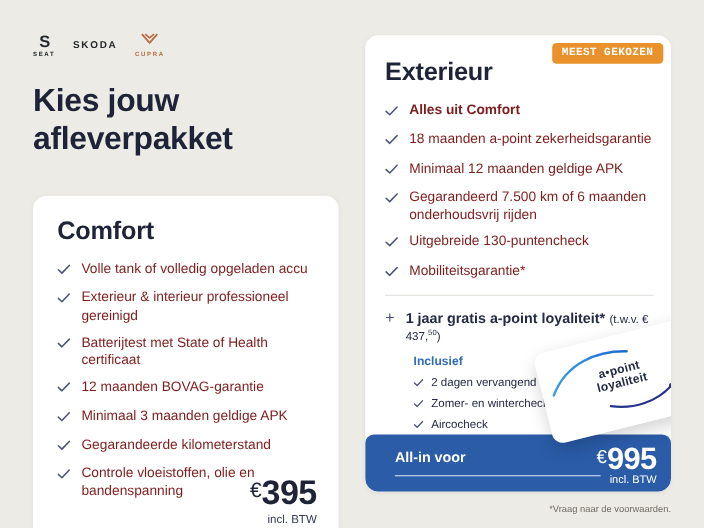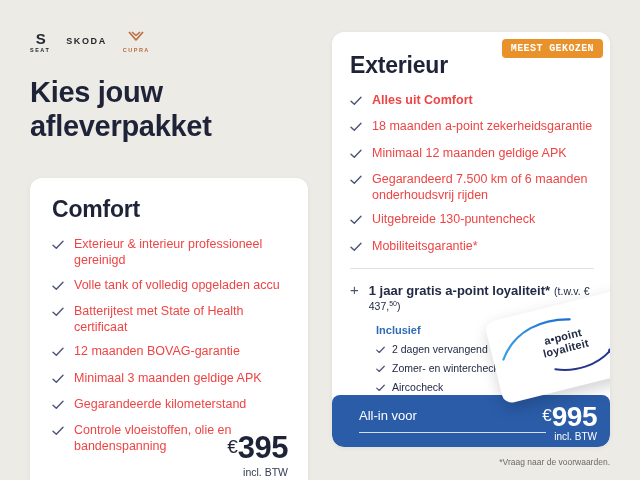--- a/index.html
+++ b/index.html
@@ -18,21 +18,21 @@
   
   .heading { position:absolute; left:30px; top:76px; width:280px; font-size:29px; line-height:1.17; font-weight:700; color:#1E2338; letter-spacing:-0.3px; }
 
   
   .card { position:absolute; background:#fff; border-radius:12px; box-shadow:0 1px 5px rgba(0,0,0,.06); }
   .card-comfort { left:30px; top:178px; width:278px; height:312px; padding:18px 20px 12px 22px; }
   .card-zekerheid { left:332px; top:32px; width:278px; height:415px; padding:20px 16px 0 18px; overflow:hidden; }
   .card-title { font-size:23px; font-weight:700; color:#1E2338; margin-bottom:13px; letter-spacing:-0.2px; }
 
   ul.features { list-style:none; }
-  ul.features li { display:flex; gap:10px; margin-bottom:8px; font-size:12.5px; line-height:1.3; color:#ef4444; }
+  ul.features li { display:flex; gap:10px; margin-bottom:8px; font-size:12.5px; line-height:1.3; color:#7f1d1d; }
   ul.features li .ck { flex:0 0 auto; margin-top:2px; }
   ul.features li.bold { font-weight:700; }
 
   
   .price { position:absolute; right:20px; bottom:12px; text-align:right; color:#1E2338; }
   .price .row { display:flex; align-items:flex-start; justify-content:flex-end; }
   .price .cur { font-size:19px; font-weight:400; margin-top:6px; }
   .price .amt { font-size:31px; font-weight:700; letter-spacing:-0.5px; }
   .price .tax { font-size:10.5px; color:#333A50; margin-top:0px; }
 
@@ -54,21 +54,21 @@
 
   
   .loyalty-card { position:absolute; right:-30px; top:272px; width:148px; height:84px; background:#fff; border-radius:10px; transform:rotate(-14deg); box-shadow:0 6px 16px rgba(0,0,0,.18); z-index:3; }
   .loyalty-card svg { position:absolute; left:0; top:0; }
   .lc-text { position:absolute; left:50px; top:26px; text-align:center; color:#222A44; }
   .lc-line1 { font-size:11px; font-weight:700; letter-spacing:0.2px; }
   .lc-line2 { font-size:11px; font-weight:700; letter-spacing:0.2px; }
 
   
   .allin { position:absolute; left:0; right:0; bottom:0; height:52px; background:#2A5CA8; border-radius:8px 8px 12px 12px; color:#fff; z-index:2; }
-  .allin-label { position:absolute; left:27px; top:13px; font-size:13px; font-weight:400; }
+  .allin-label { position:absolute; left:27px; top:13px; font-size:13px; font-weight:700; }
   .allin-line { position:absolute; left:27px; top:37px; width:187px; height:1px; background:rgba(255,255,255,.8); }
   .allin-price { position:absolute; right:13px; top:6px; text-align:right; }
   .allin-price .row { display:flex; align-items:flex-start; justify-content:flex-end; }
   .allin-price .cur { font-size:17px; margin-top:5px; }
   .allin-price .amt { font-size:28px; font-weight:700; letter-spacing:-0.5px; }
   .allin-price .tax { font-size:10px; margin-top:-2px; }
 
   .footnote { position:absolute; right:30px; top:457px; font-size:8.5px; color:#6E6A62; }
 </style>
 </head>
@@ -97,27 +97,27 @@
 
   <h1 class="heading">Kies jouw afleverpakket</h1>
 
   <section class="card card-comfort">
     <h2 class="card-title">Comfort</h2>
     <ul class="features">
       <li>
         <span class="ck"><svg width="12" height="10" viewBox="0 0 12 10">
               <path d="M1 5.2 L4.3 8.3 L11 1.3" fill="none" stroke="#4C5476" stroke-width="1.4" stroke-linecap="round" stroke-linejoin="round"></path>
             </svg></span>
+        <span>Volle tank of volledig opgeladen accu</span>
+      </li>
+      <li>
+        <span class="ck"><svg width="12" height="10" viewBox="0 0 12 10">
+              <path d="M1 5.2 L4.3 8.3 L11 1.3" fill="none" stroke="#4C5476" stroke-width="1.4" stroke-linecap="round" stroke-linejoin="round"></path>
+            </svg></span>
         <span>Exterieur &amp; interieur professioneel gereinigd</span>
-      </li>
-      <li>
-        <span class="ck"><svg width="12" height="10" viewBox="0 0 12 10">
-              <path d="M1 5.2 L4.3 8.3 L11 1.3" fill="none" stroke="#4C5476" stroke-width="1.4" stroke-linecap="round" stroke-linejoin="round"></path>
-            </svg></span>
-        <span>Volle tank of volledig opgeladen accu</span>
       </li>
       <li>
         <span class="ck"><svg width="12" height="10" viewBox="0 0 12 10">
               <path d="M1 5.2 L4.3 8.3 L11 1.3" fill="none" stroke="#4C5476" stroke-width="1.4" stroke-linecap="round" stroke-linejoin="round"></path>
             </svg></span>
         <span>Batterijtest met State of Health certificaat</span>
       </li>
       <li>
         <span class="ck"><svg width="12" height="10" viewBox="0 0 12 10">
               <path d="M1 5.2 L4.3 8.3 L11 1.3" fill="none" stroke="#4C5476" stroke-width="1.4" stroke-linecap="round" stroke-linejoin="round"></path>

